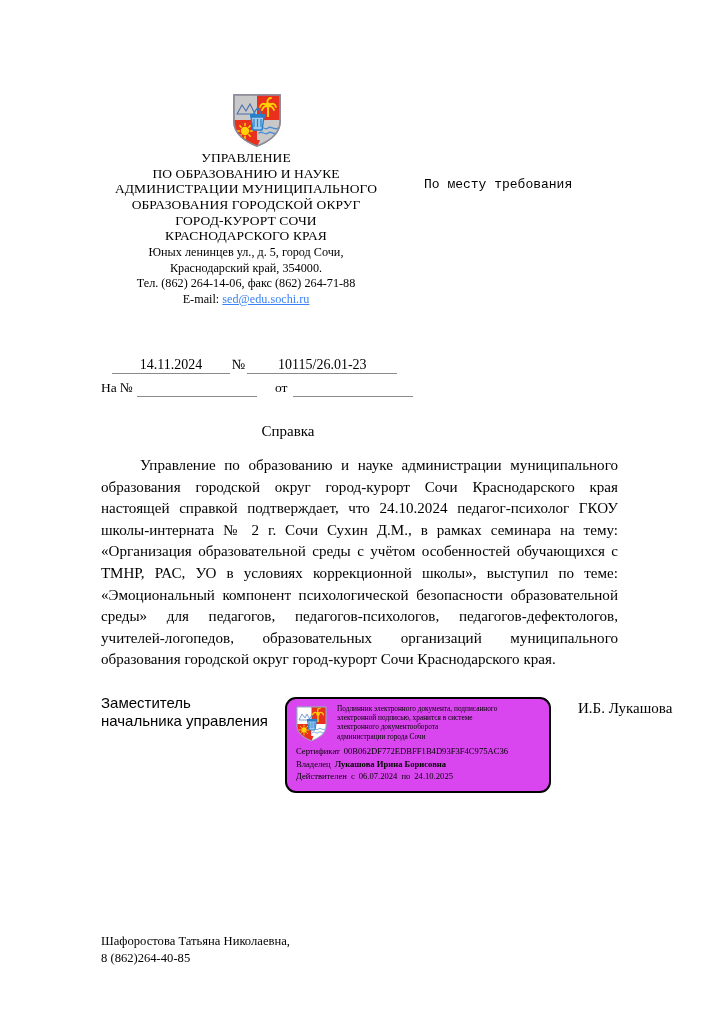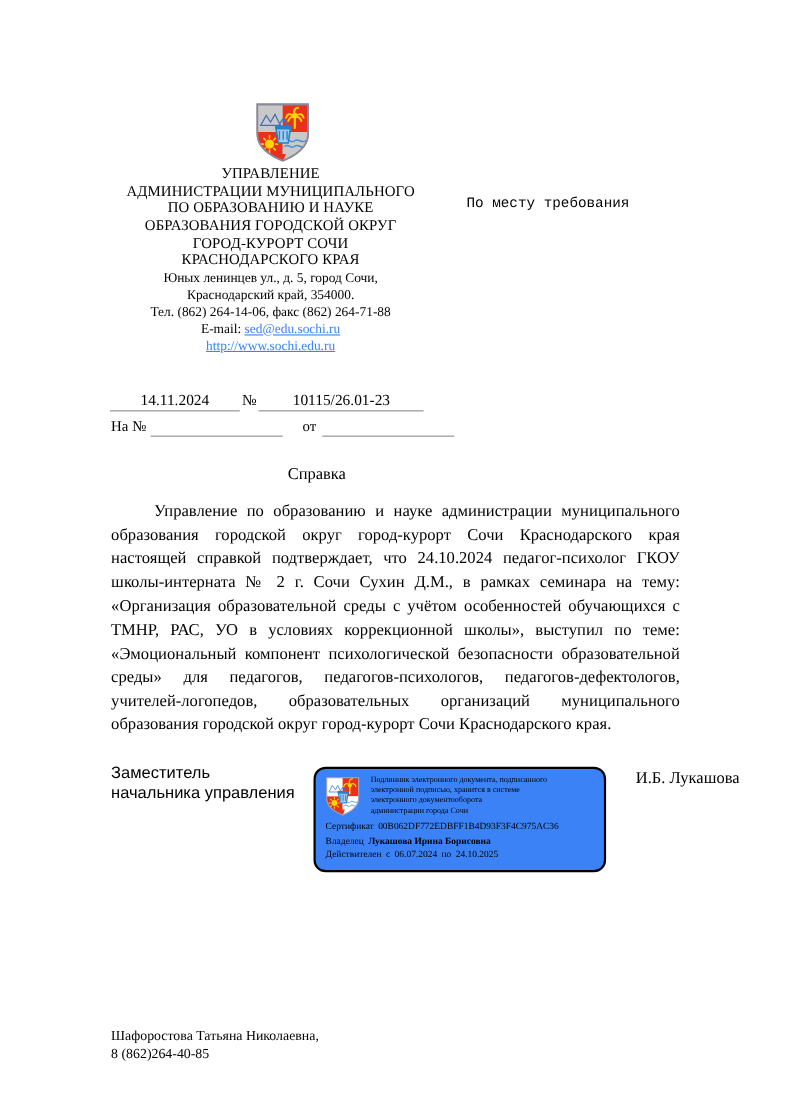--- a/index.html
+++ b/index.html
@@ -64,21 +64,21 @@
     left: 424px;
     top: 177px;
     font-size: 13px;
     white-space: nowrap;
     font-family: Liberation Mono, monospace;
   }
 
   
   .reqline {
     position: absolute;
-    left: 100px;
+    left: 112px;
     top: 356px;
     font-size: 14px;
     white-space: nowrap;
   }
   .reqline .fill {
     display: inline-block;
     border-bottom: 1px solid #8a8a8a;
     text-align: center;
     vertical-align: baseline;
     height: 17px;
@@ -150,21 +150,21 @@
   
   .estamp {
     position: absolute;
     left: 285px;
     top: 697px;
     width: 266px;
     height: 96px;
     border: 2px solid #000000;
     border-radius: 11px;
     box-sizing: border-box;
-    background: #3b82f6;
+    background: #d946ef;
     font-family: "Liberation Serif", "DejaVu Serif", serif;
   }
   .estamp-top {
     display: flex;
     align-items: flex-start;
     padding: 5px 6px 0 7px;
   }
   .estamp-emblem {
     width: 35px;
     height: 37px;
@@ -262,36 +262,33 @@
 
         <path d="M26 48 L32 48 L29 55 Z" fill="#e8301c"></path>
       </g>
       <path d="M6 3 H52 V30 C52 42 40 50 29 54 C18 50 6 42 6 30 Z" fill="none" stroke="#8a8a9a" stroke-width="1.6"></path>
     </svg>
   </div>
 
   <div class="org-block">
     <div class="org-caps">
       <div>УПРАВЛЕНИЕ</div>
+      <div>ПО ОБРАЗОВАНИЮ И НАУКЕ</div>
       <div>АДМИНИСТРАЦИИ МУНИЦИПАЛЬНОГО</div>
-      <div>ПО ОБРАЗОВАНИЮ И НАУКЕ</div>
       <div>ОБРАЗОВАНИЯ ГОРОДСКОЙ ОКРУГ</div>
       <div>ГОРОД-КУРОРТ СОЧИ</div>
       <div>КРАСНОДАРСКОГО КРАЯ</div>
     </div>
     <div class="org-addr">
       <div>Юных ленинцев ул., д. 5, город Сочи,</div>
       <div>Краснодарский край, 354000.</div>
       <div>Тел. (862) 264-14-06, факс (862) 264-71-88</div>
       <div>
         <span>E-mail:</span>
         <span class="link">sed@edu.sochi.ru</span>
-      </div>
-      <div>
-        <span class="link">http://www.sochi.edu.ru</span>
       </div>
     </div>
   </div>
 
   <div class="addressee">По месту требования</div>
 
   <div class="reqline">
     <span class="fill d">14.11.2024</span><span class="numsym">№</span><span class="fill n">10115/26.01-23</span>
   </div>
 

